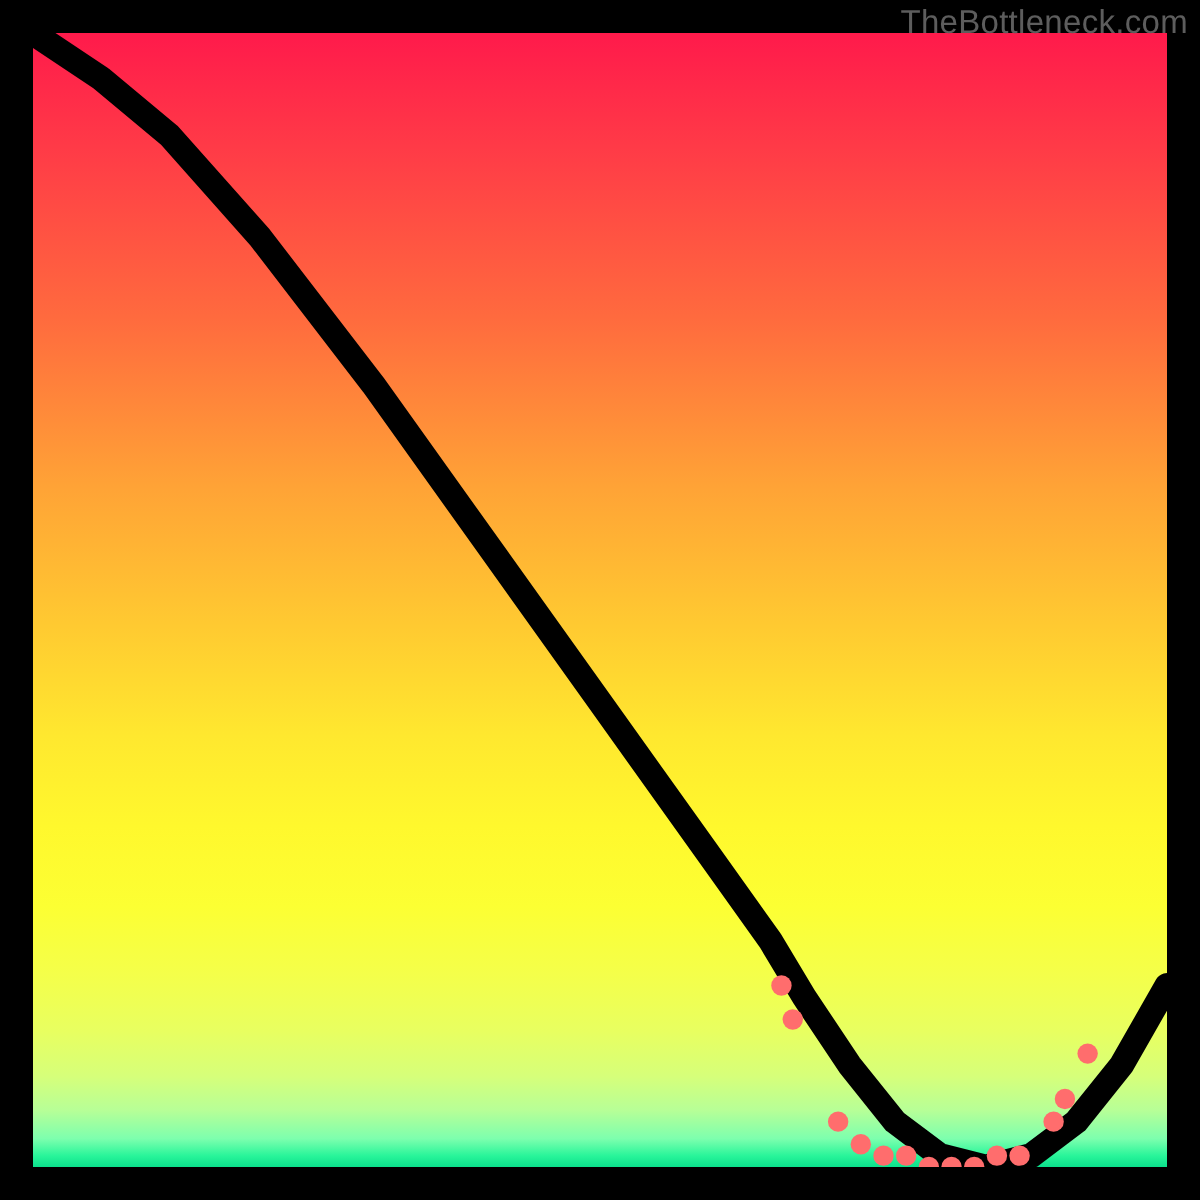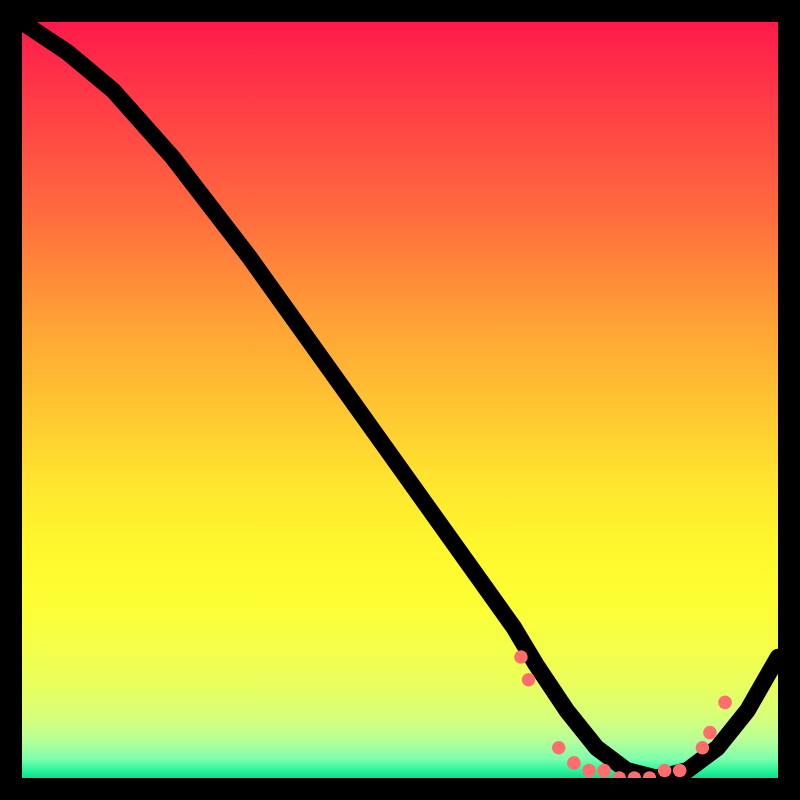--- a/index.html
+++ b/index.html
@@ -73,20 +73,21 @@
   }
   .markers circle {
     fill: #ff6d6d;
     stroke: none;
   }
 </style>
 </head>
 <body>
 
 <div class="frame">
+  <div class="watermark">TheBottleneck.com</div>
 
   <div class="plot">
     <div class="gradient"></div>
 
     <svg class="curve" viewBox="0 0 100 100" preserveAspectRatio="none">
       <path id="curve-path" d="M0.00 0.00 L6.00 4.00 L12.00 9.00 L20.00 18.00 L30.00 31.00 L40.00 45.00 L50.00 59.00 L60.00 73.00 L65.00 80.00 L68.00 85.00 L72.00 91.00 L76.00 96.00 L80.00 99.00 L84.00 100.00 L88.00 99.00 L92.00 96.00 L96.00 91.00 L100.00 84.00"></path>
       <g id="marker-group" class="markers">
           <circle cx="66.00" cy="84.00" r="0.9"></circle>
           <circle cx="67.00" cy="87.00" r="0.9"></circle>
           <circle cx="71.00" cy="96.00" r="0.9"></circle>

